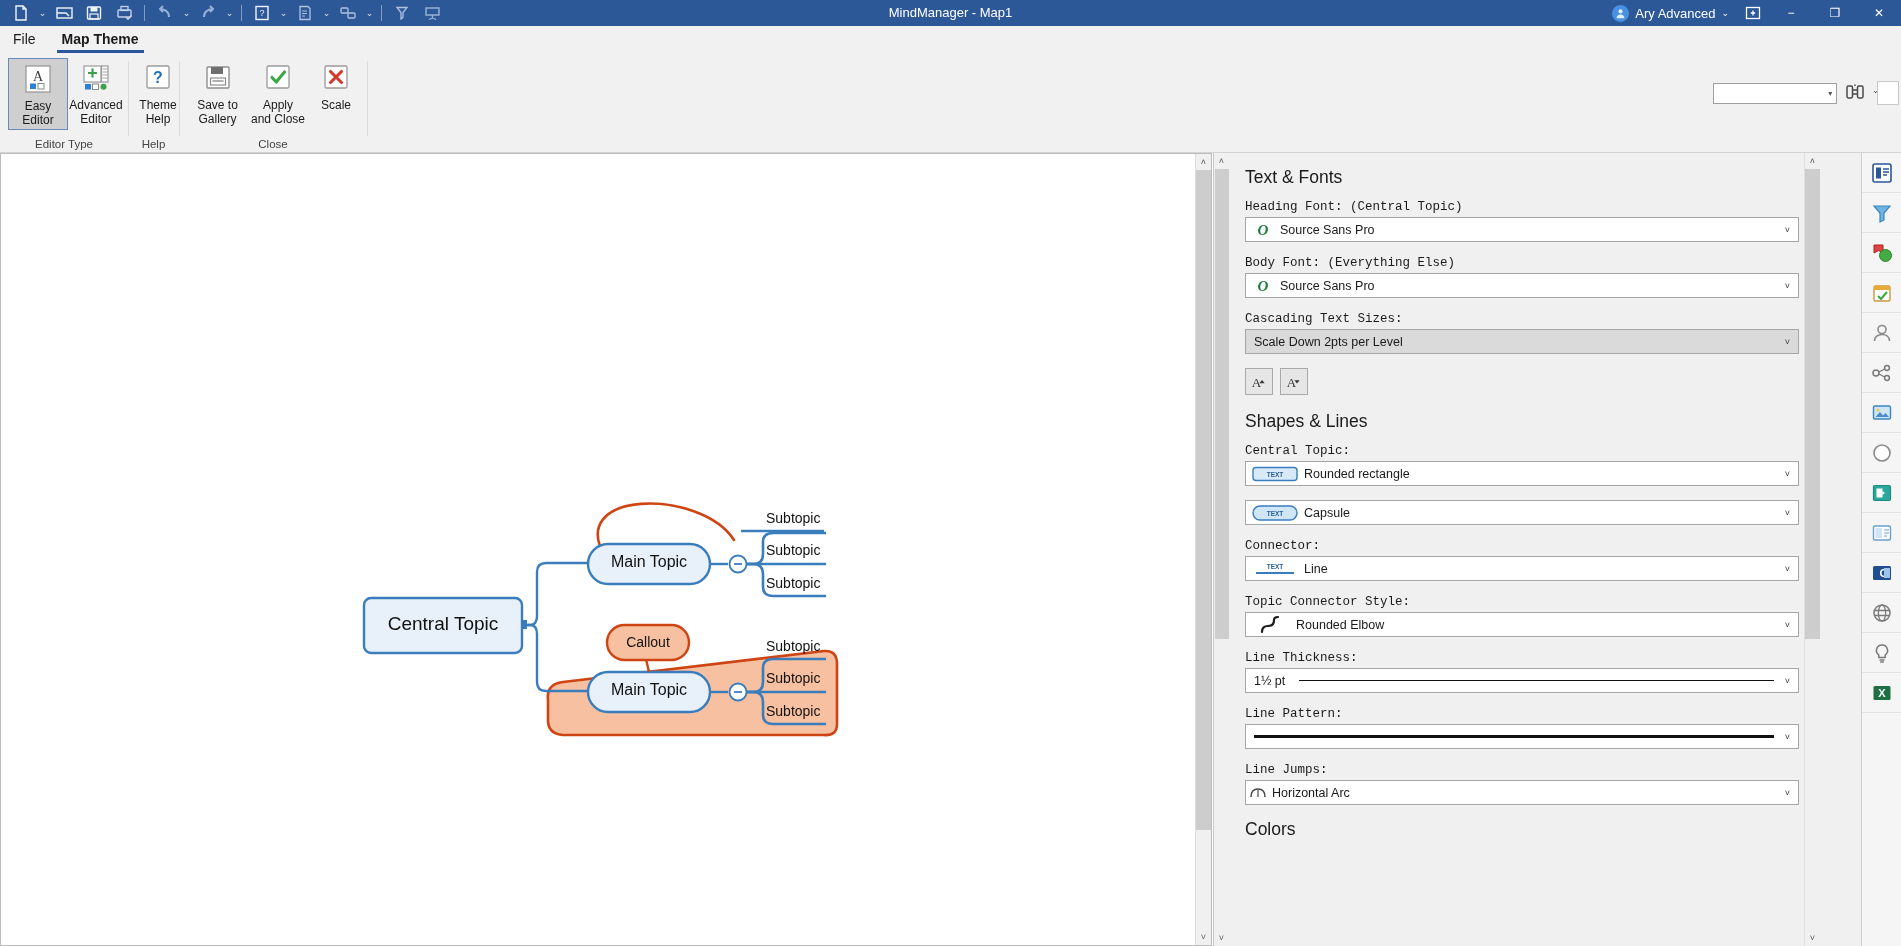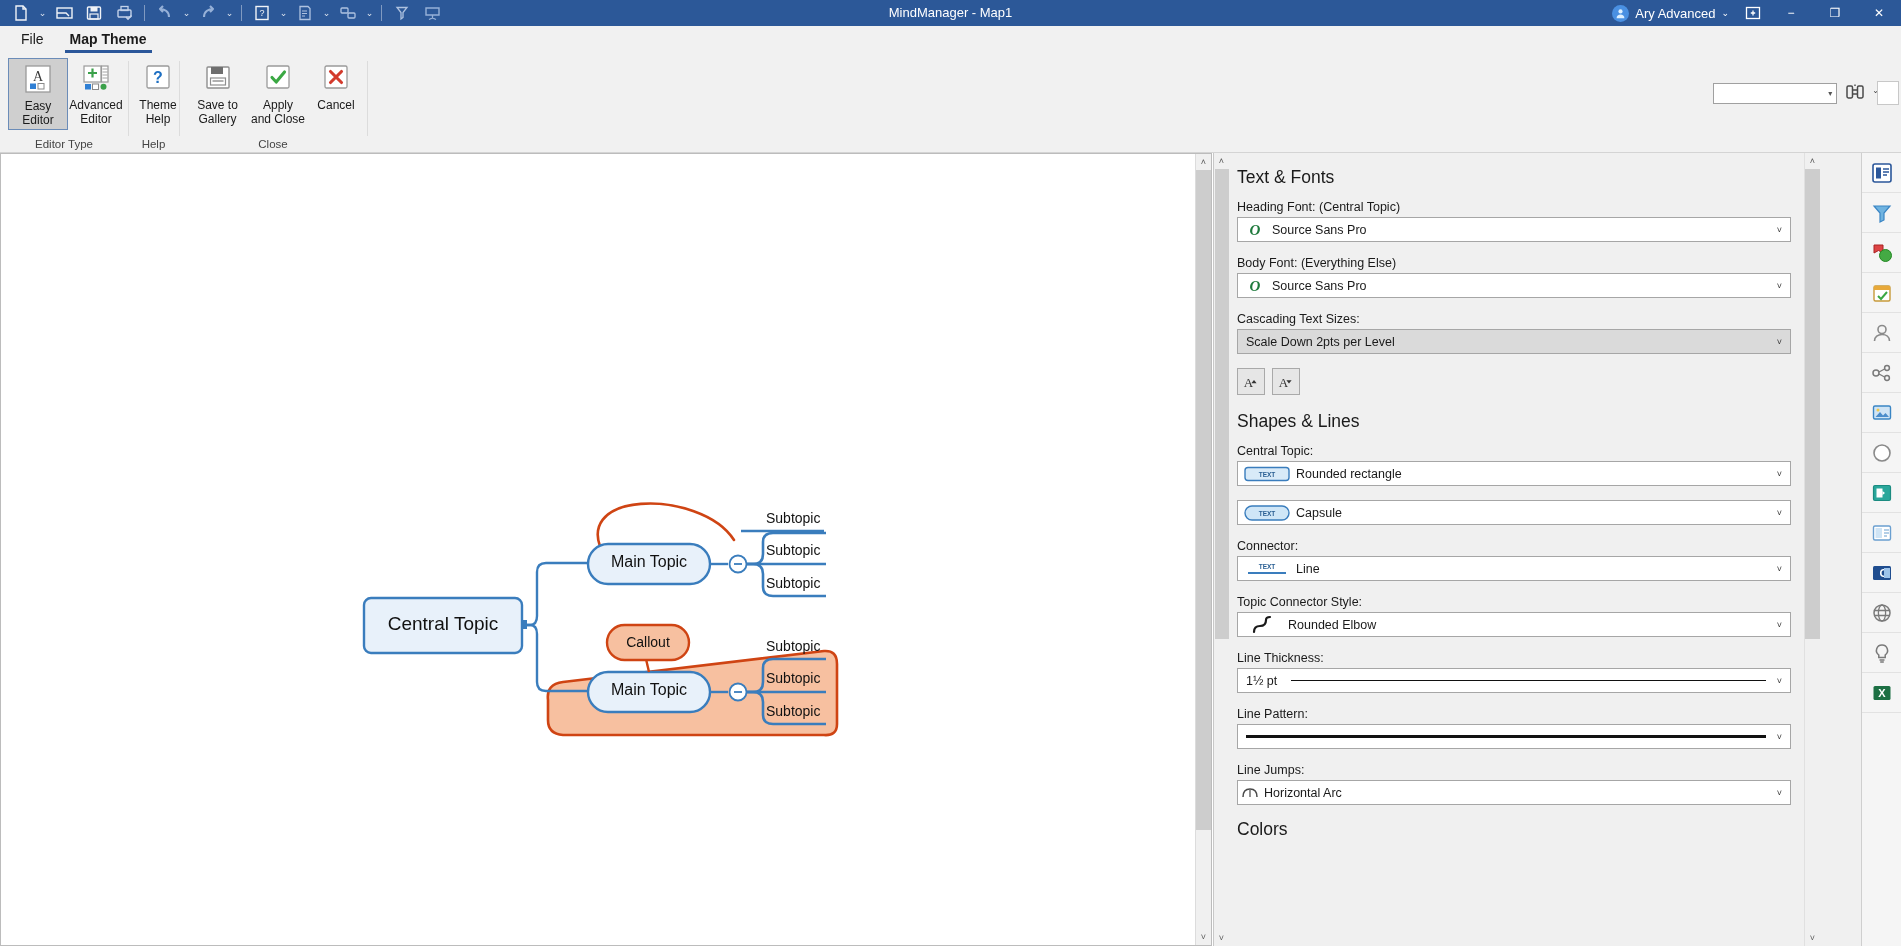--- a/index.html
+++ b/index.html
@@ -24,21 +24,21 @@
   }
   #tb-right{position:absolute;right:0;top:0;height:26px;display:flex;align-items:center;}
   #user-chip{display:flex;align-items:center;gap:6px;padding:0 8px;height:26px;}
   #avatar{width:17px;height:17px;border-radius:50%;background:#4a90e2;display:flex;align-items:center;justify-content:center;}
   #user-name{font-size:13px;color:#fff;}
   .win-btn{width:44px;height:26px;display:flex;align-items:center;justify-content:center;font-size:12px;color:#fff;}
   .ribbon-icon-btn{width:32px;height:26px;display:flex;align-items:center;justify-content:center;}
 
   
   #ribbon{position:absolute;left:0;top:26px;width:1901px;height:126px;background:#f1f1f1;}
-  #tabs{position:absolute;left:0;top:0;height:27px;display:flex;align-items:center;padding-left:8px;}
+  #tabs{position:absolute;left:0;top:0;height:27px;display:flex;align-items:center;}
   .tab{height:26px;line-height:24px;padding:0 13px;font-size:14px;color:#1a1a1a;position:relative;}
   .tab.active{font-weight:bold;}
   .tab.active:after{content:"";position:absolute;left:8px;right:8px;bottom:0;height:3px;background:#2b579a;}
   #ribbon-body{position:absolute;left:0;top:27px;width:1901px;height:99px;border-bottom:1px solid #d4d4d4;}
   .rb-group{position:absolute;top:0;height:99px;}
   .rb-group-label{position:absolute;bottom:2px;left:0;width:100%;text-align:center;font-size:11.5px;color:#444;}
   .rb-sep{position:absolute;top:8px;width:1px;height:75px;background:#dcdcdc;}
   .rb-btn{position:absolute;top:5px;width:auto;display:flex;flex-direction:column;align-items:center;padding:3px 4px 2px;}
   .rb-btn.sel{background:#cfcfcf;border:1px solid #6b8cb8;}
   .rb-ico{width:34px;height:34px;display:flex;align-items:center;justify-content:center;margin-bottom:3px;}
@@ -62,23 +62,23 @@
   
   #map-svg{position:absolute;left:0;top:0;}
 
   
   .node-label{position:absolute;font-family:"Liberation Sans",sans-serif;color:#111;white-space:nowrap;}
 
   
   #taskpane{position:absolute;left:1213px;top:153px;width:648px;height:793px;background:#f0f0f0;border-left:1px solid #c8c8c8;box-sizing:border-box;}
   #tp-scroll-left{position:absolute;left:0;top:0;width:16px;height:793px;background:#f0f0f0;}
   #tp-thumb-left{position:absolute;left:1px;top:16px;width:14px;height:470px;background:#cdcdcd;}
-  #tp-body{position:absolute;left:15px;top:0;width:600px;height:793px;overflow:hidden;}
+  #tp-body{position:absolute;left:23px;top:0;width:600px;height:793px;overflow:hidden;}
   .tp-h{font-size:17.5px;color:#1a1a1a;margin:14px 0 12px 8px;}
-  .tp-lbl{font-size:12.5px;color:#1a1a1a;margin:0 0 3px 8px;}
+  .tp-lbl{font-size:12.5px;color:#1a1a1a;margin:0 0 3px 8px;font-family:Liberation Mono, monospace;}
   .tp-field{
     margin:0 38px 14px 8px;height:25px;background:#ffffff;border:1px solid #a6a6a6;
     display:flex;align-items:center;box-sizing:border-box;position:relative;
   }
   .tp-field.gray{background:#dadada;}
   .tp-val{font-size:12.5px;color:#1a1a1a;padding-left:8px;}
   .tp-field .tp-pre{width:34px;display:flex;align-items:center;justify-content:center;flex:0 0 auto;}
   .tp-caret{position:absolute;right:8px;top:50%;transform:translateY(-50%);font-size:9px;color:#333;}
   .tp-btnrow{display:flex;gap:7px;margin:4px 0 16px 8px;}
   .tp-sqbtn{width:26px;height:25px;background:#e6e6e6;border:1px solid #a9a9a9;display:flex;align-items:center;justify-content:center;}
@@ -279,21 +279,21 @@
         <div class="rb-lbl">Apply
 and Close</div>
       </div>
       <div class="rb-btn" style="left:128px;width:48px">
         <div class="rb-ico">
           <svg width="32" height="32" viewBox="0 0 32 32">
             <rect x="5" y="4" width="22" height="22" rx="1.5" fill="#fff" stroke="#9a9a9a" stroke-width="1.3"></rect>
             <path d="M10.5 9.5l11 11M21.5 9.5l-11 11" stroke="#d33a2c" stroke-width="3.1" stroke-linecap="round"></path>
           </svg>
         </div>
-        <div class="rb-lbl">Cancel</div>
+        <div class="rb-lbl">Scale</div>
       </div>
       <div class="rb-group-label">Close</div>
     </div>
     <div class="rb-sep" style="left:367px"></div>
 
     <div id="ribbon-search">
       <input type="text" value="" placeholder="" style="">
       <div id="rs-caret">▾</div>
     </div>
     <div id="find-btn">

